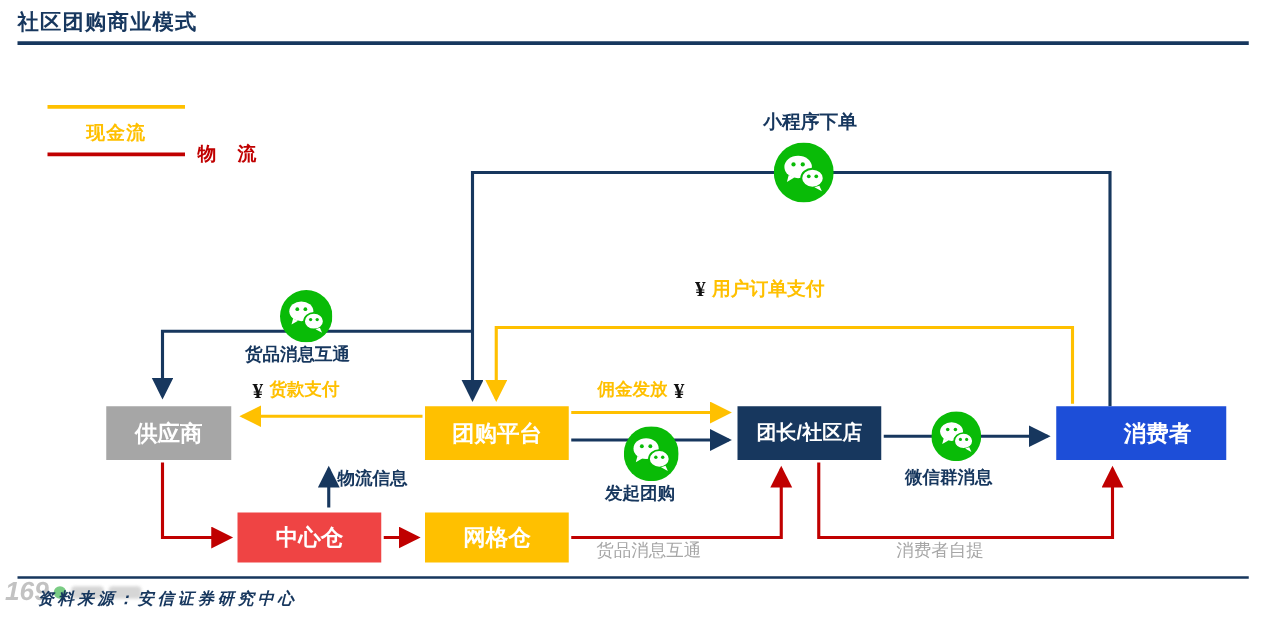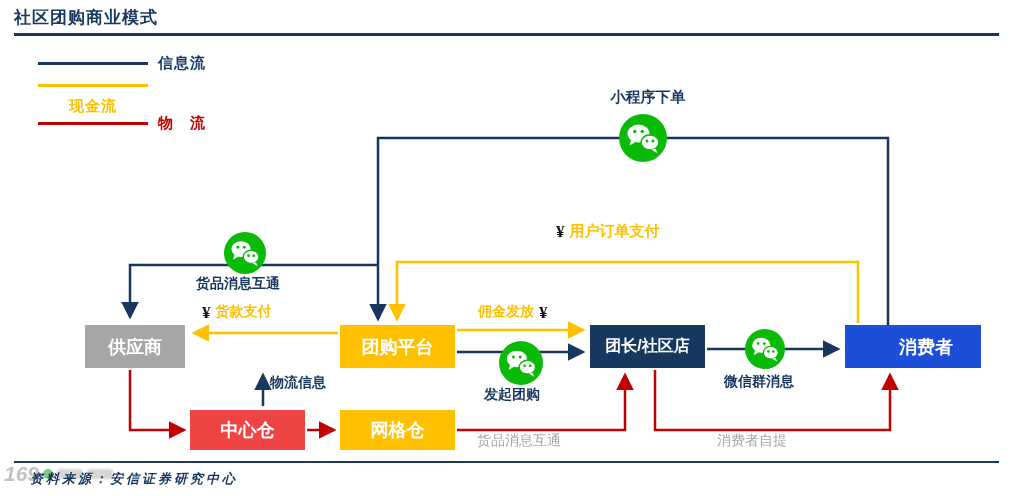--- a/index.html
+++ b/index.html
@@ -66,24 +66,20 @@
         <path d="M36.5 34.5 L38.5 39 L32.5 35.8 Z" fill="#fff"></path>
         <circle cx="28" cy="27" r="1.5" fill="#09BB07"></circle>
         <circle cx="34" cy="27" r="1.5" fill="#09BB07"></circle>
       </symbol>
     </defs>
   </svg>
 
   <div class="abs title">社区团购商业模式</div>
   <div class="abs title-rule"></div>
 
-  <div class="abs legend-row" style="top:54px;">
-    <span class="legend-line bg-info"></span>
-    <span class="legend-label c-info">信息流</span>
-  </div>
   <div class="abs legend-row" style="top:84px;flex-direction:column;">
     <span class="legend-line bg-cash"></span>
     <span class="legend-label c-cash">现金流</span>
   </div>
   <div class="abs legend-row" style="top:114px;">
     <span class="legend-line bg-log"></span>
     <span class="legend-label c-log">物　流</span>
   </div>
 
   <div class="abs top-label">小程序下单</div>

